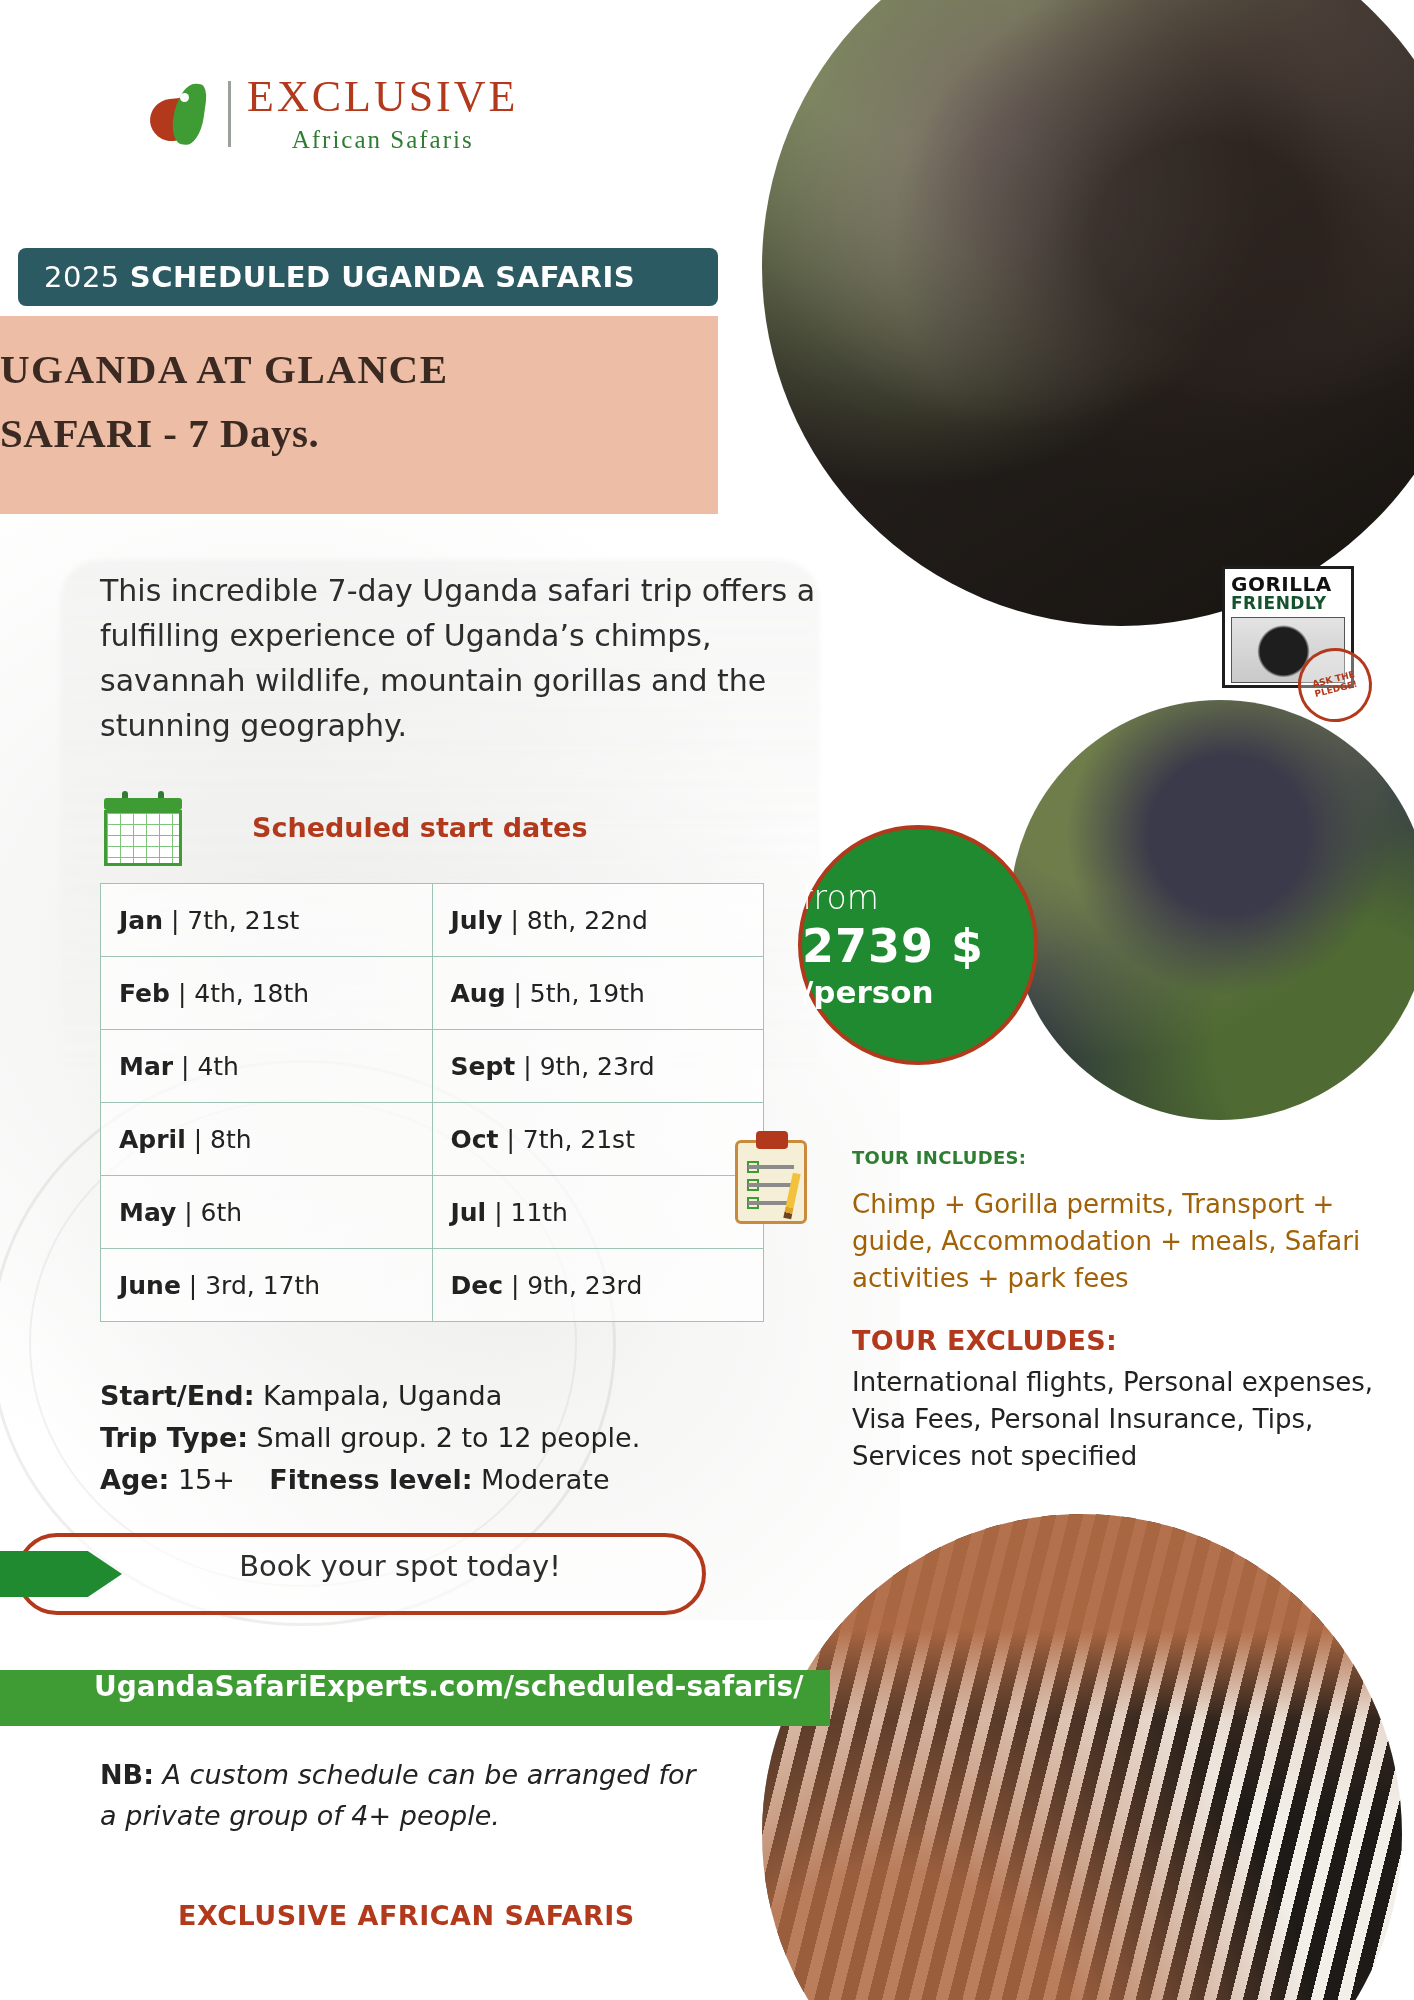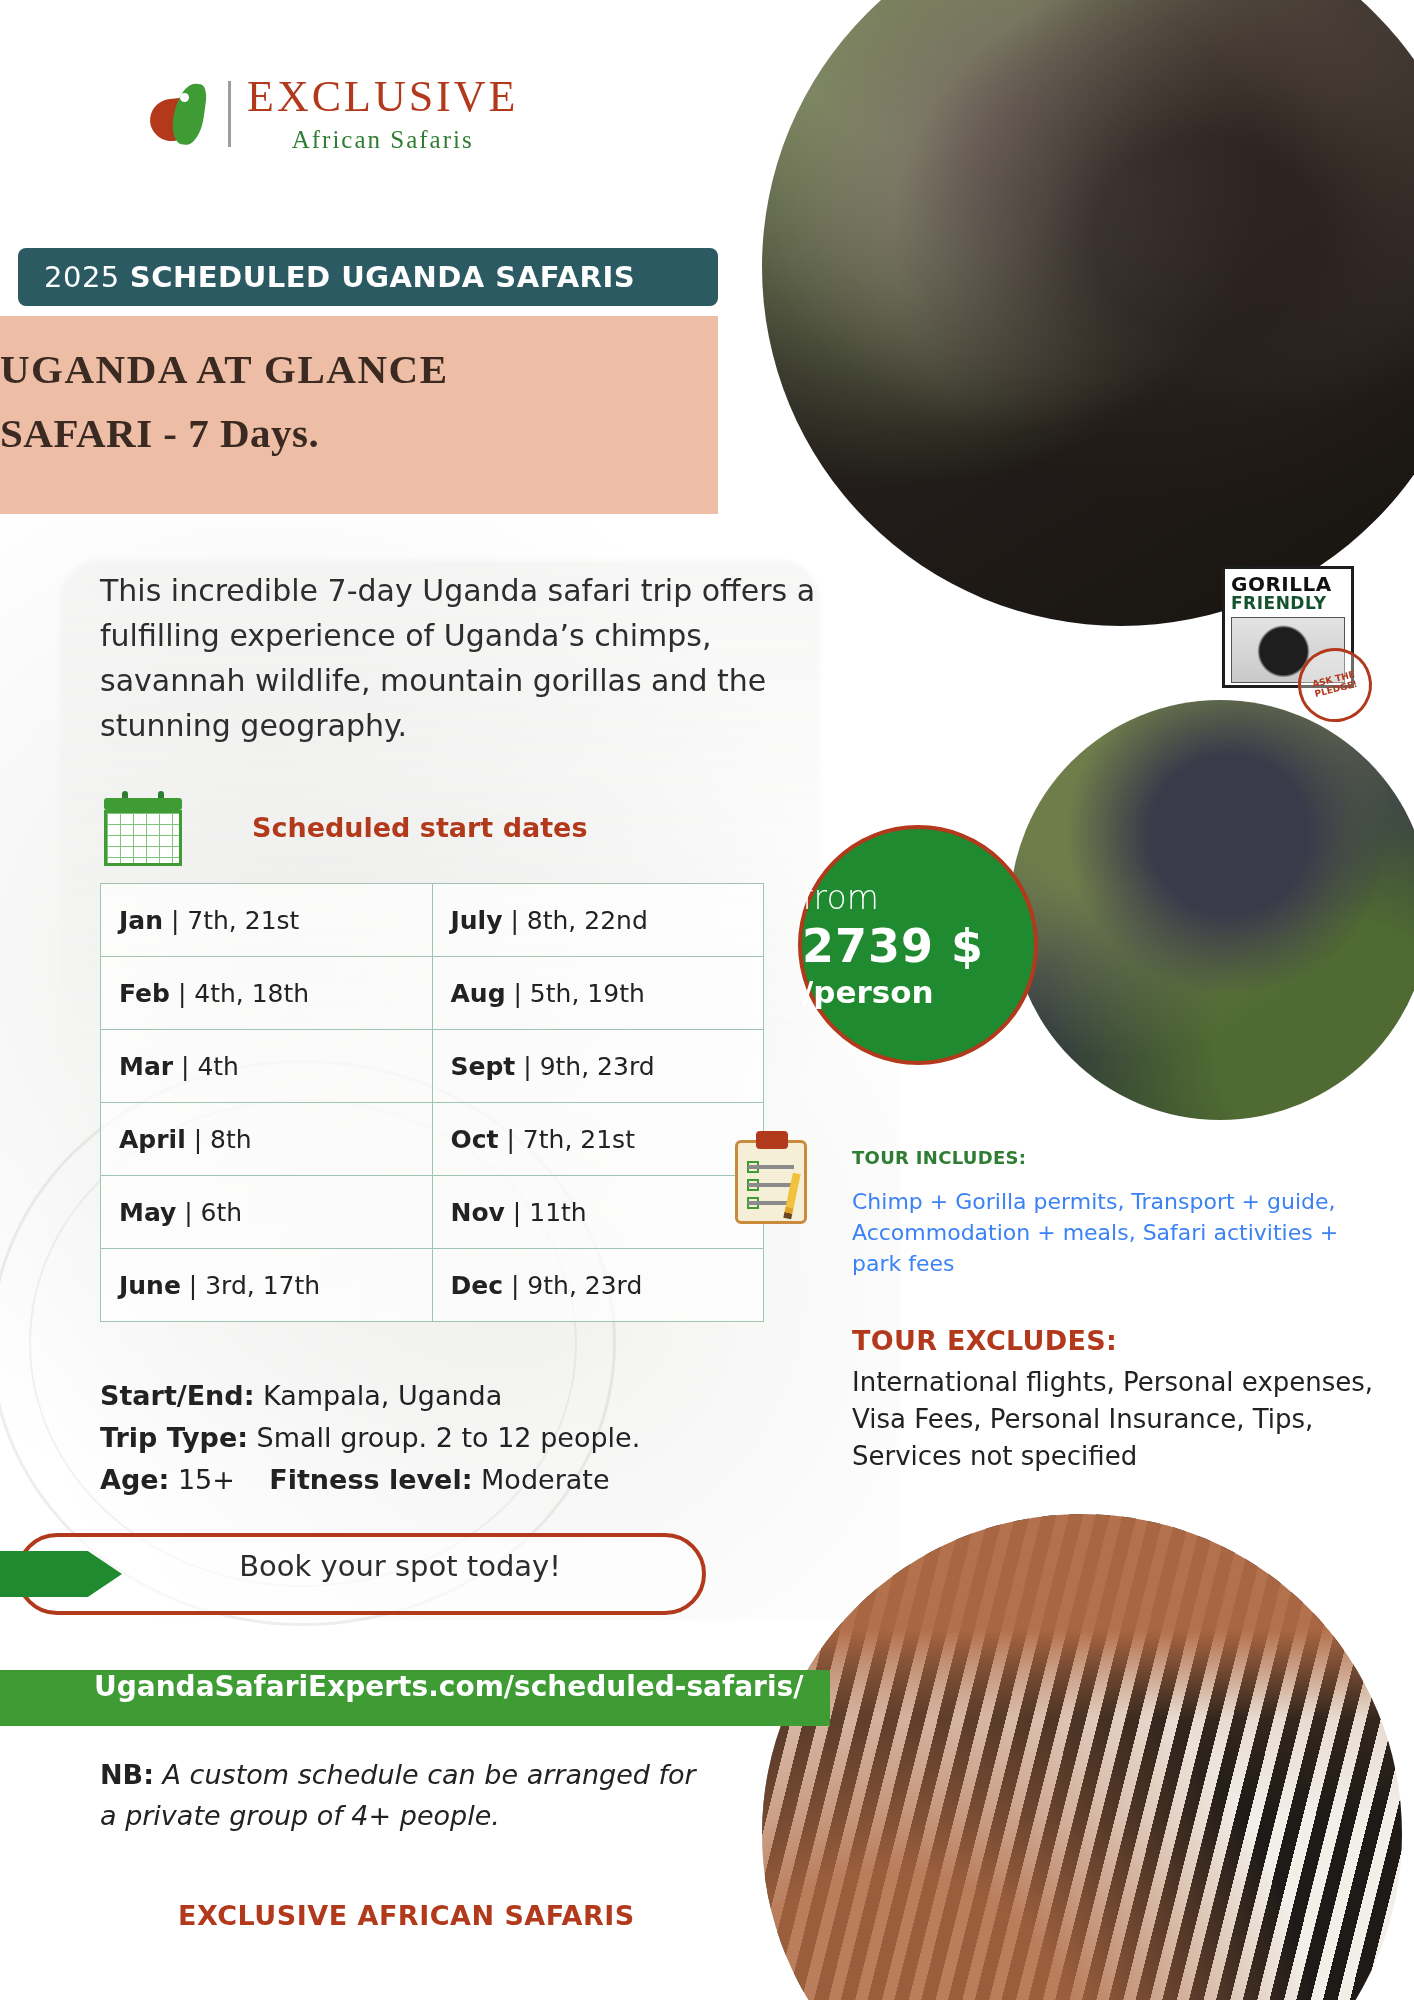--- a/index.html
+++ b/index.html
@@ -448,23 +448,23 @@
     left: 852px; top: 1147px;
     font-size: 18px;
     font-weight: bold;
     color: #2f7d32;
     letter-spacing: .3px;
   }
   .inc-body {
     position: absolute;
     left: 852px; top: 1186px;
     width: 520px;
-    font-size: 22px;
+    font-size: 26px;
     line-height: 1.42;
-    color: #3b82f6;
+    color: #a16207;
   }
   .exc-title {
     position: absolute;
     left: 852px; top: 1325px;
     font-size: 27px;
     font-weight: bold;
     color: #b2391c;
     letter-spacing: .3px;
   }
   .exc-body {
@@ -534,21 +534,21 @@
     <tr>
       <td><span class="mo">Mar</span> <span>| 4th</span></td>
       <td><span class="mo">Sept</span> <span>| 9th, 23rd</span></td>
     </tr>
     <tr>
       <td><span class="mo">April</span> <span>| 8th</span></td>
       <td><span class="mo">Oct</span> <span>| 7th, 21st</span></td>
     </tr>
     <tr>
       <td><span class="mo">May</span> <span>| 6th</span></td>
-      <td><span class="mo">Nov</span> <span>| 11th</span></td>
+      <td><span class="mo">Jul</span> <span>| 11th</span></td>
     </tr>
     <tr>
       <td><span class="mo">June</span> <span>| 3rd, 17th</span></td>
       <td><span class="mo">Dec</span> <span>| 9th, 23rd</span></td>
     </tr>
   </tbody>
 </table>
 
 <div class="details">
   <div>

